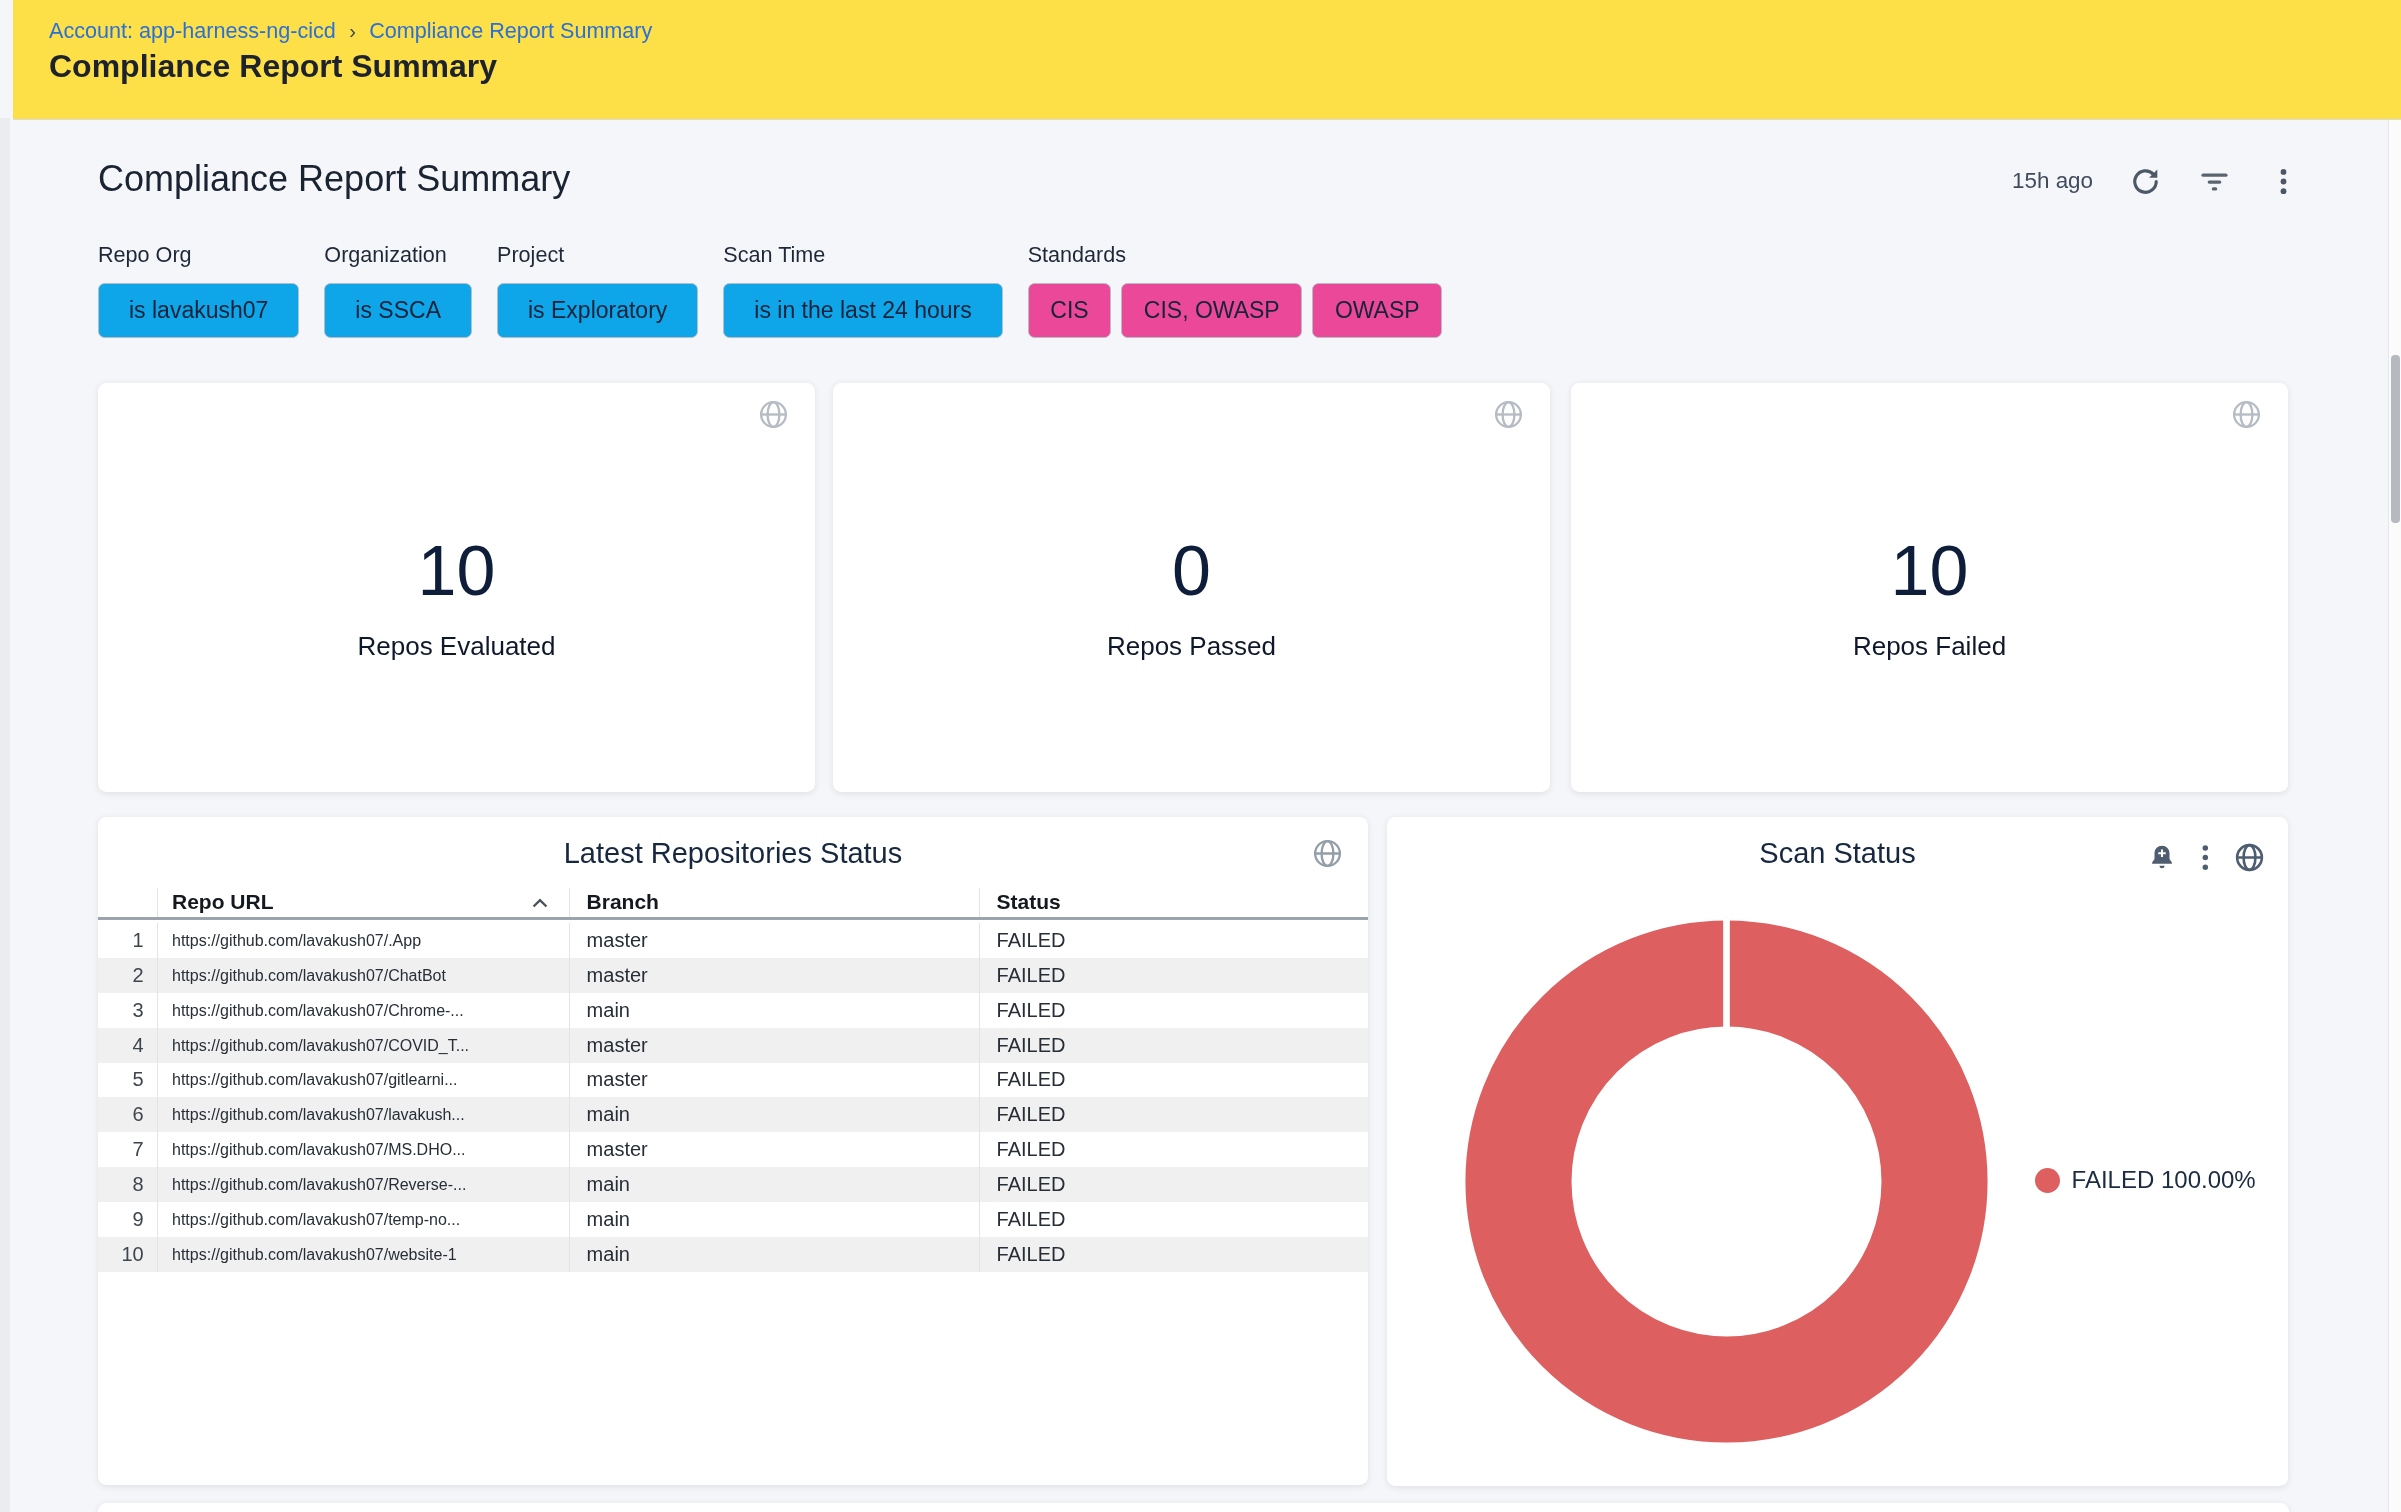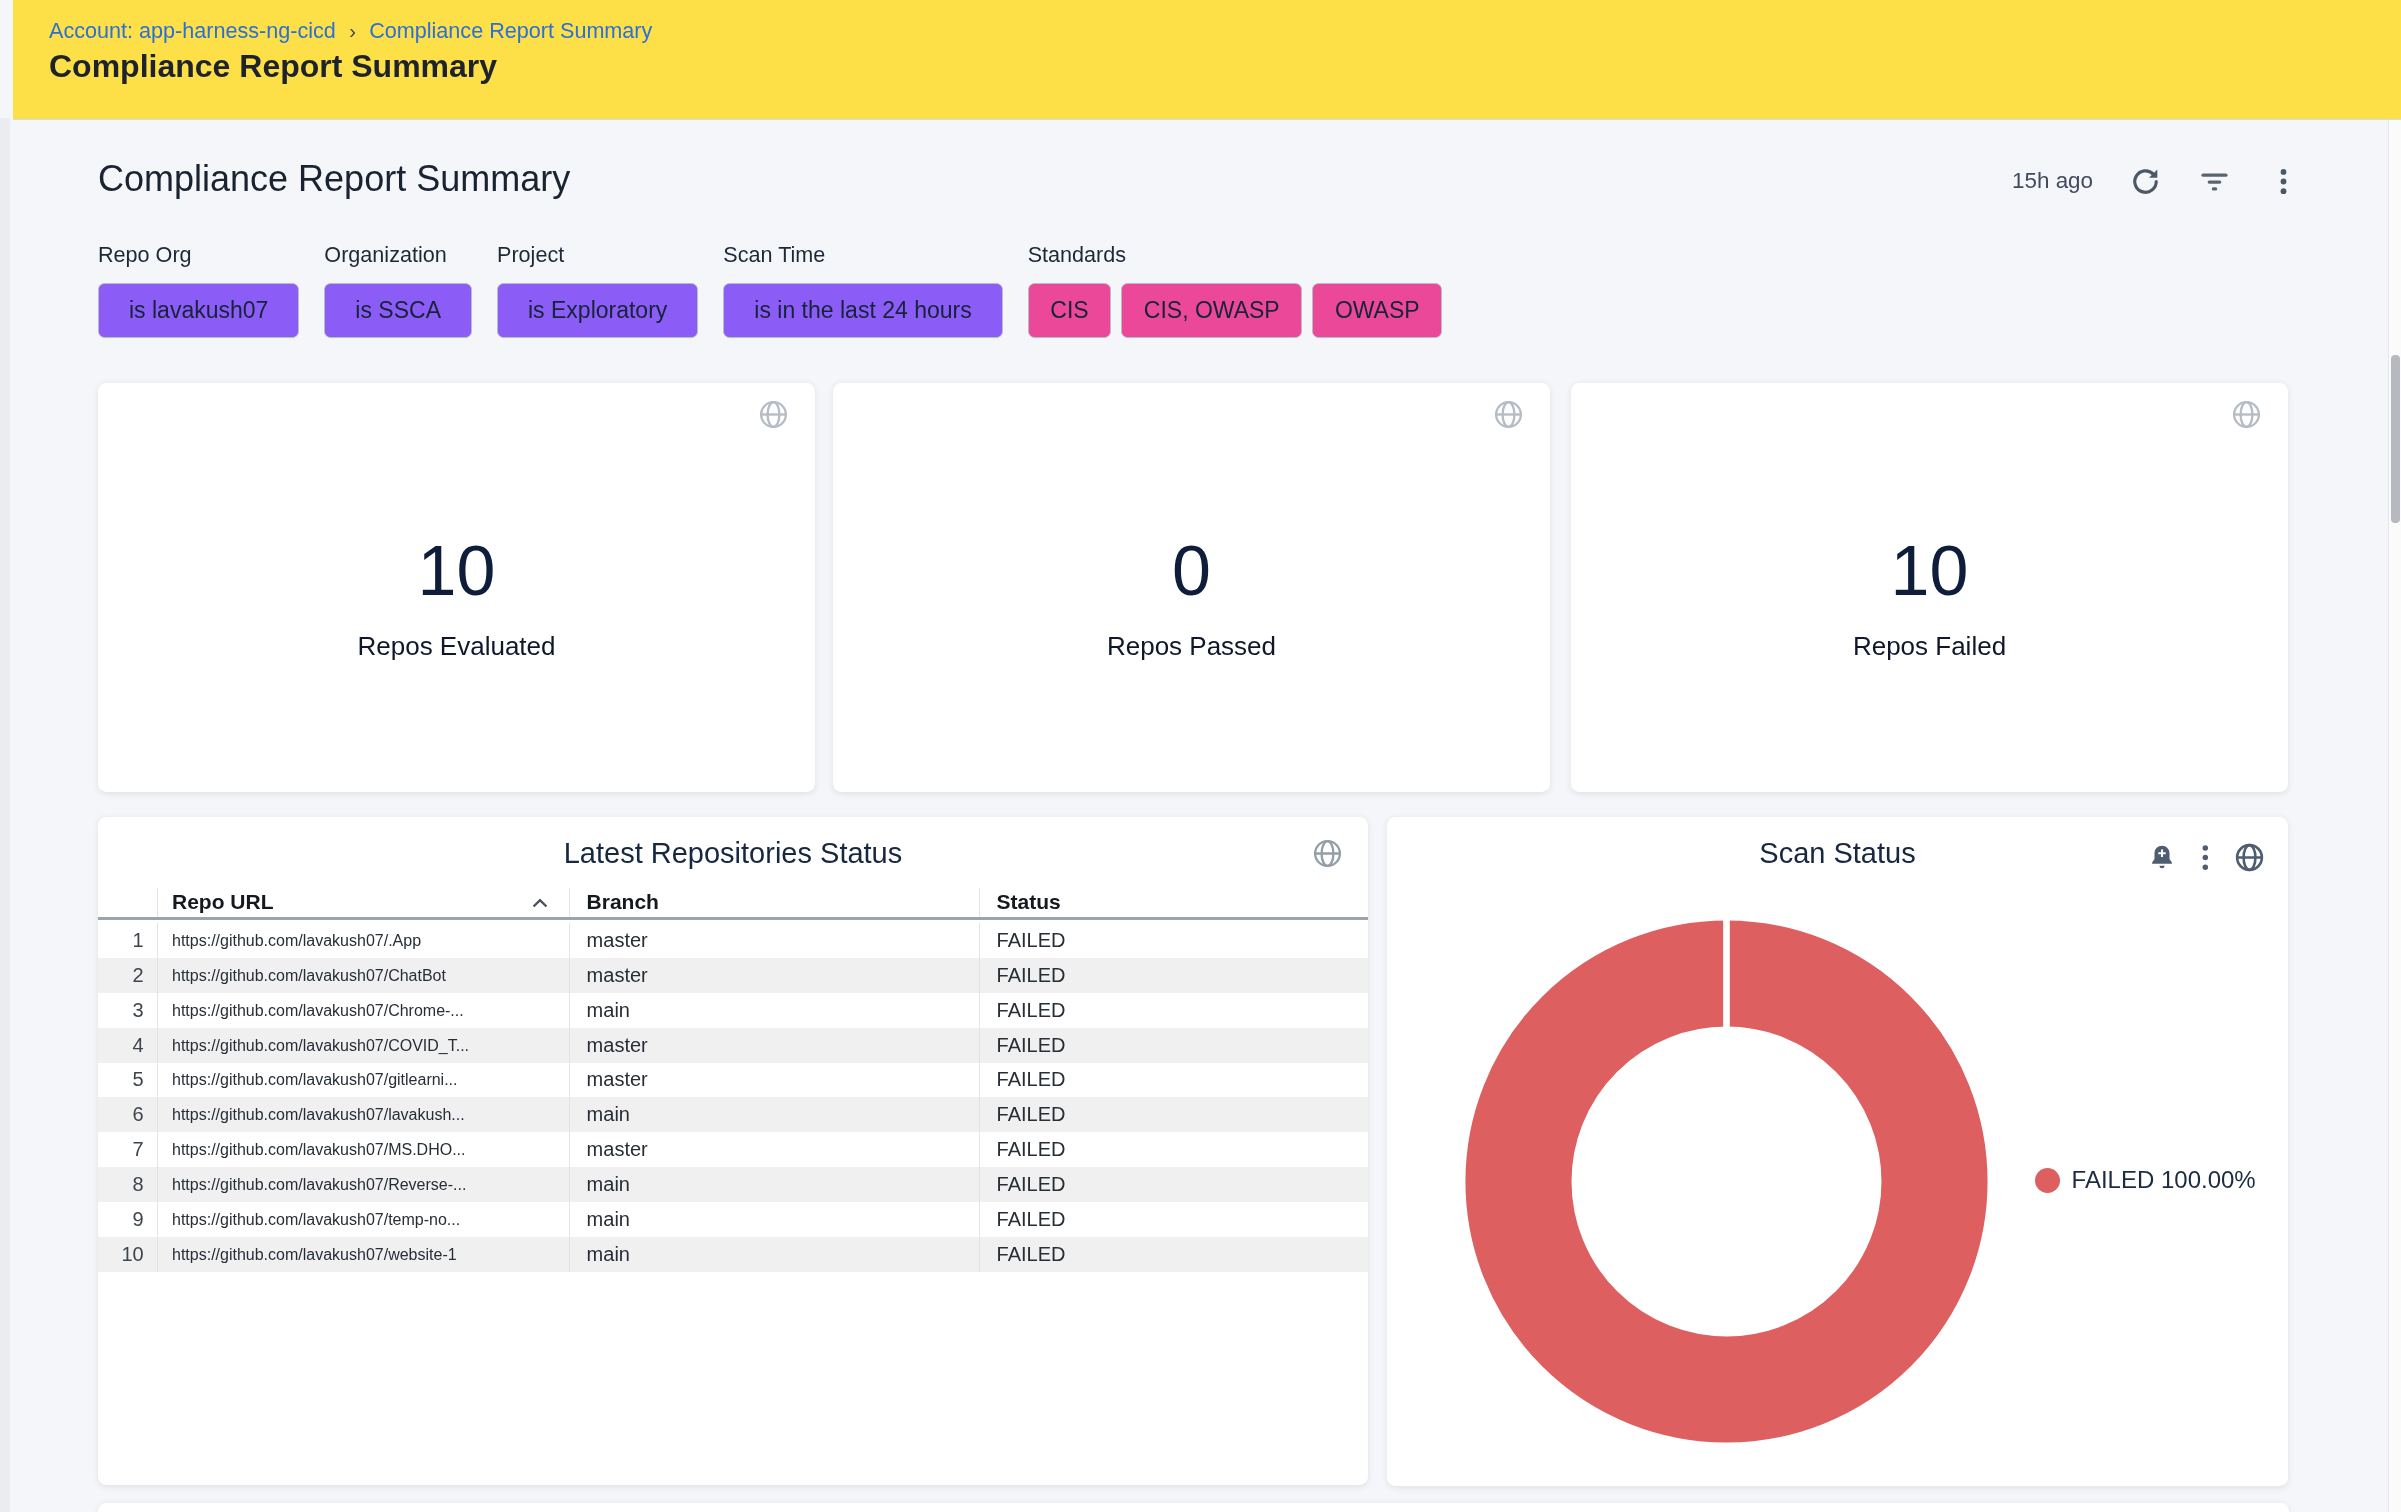--- a/index.html
+++ b/index.html
@@ -24,21 +24,21 @@
   .dash-controls { position:absolute; top:163px; right:101px; height:36px; display:flex; align-items:center; gap:36px; }
   .time-ago { font-size:22.4px; color:#3f4c5e; }
   .icon-btn { display:flex; align-items:center; justify-content:center; cursor:pointer; }
 
   
   .filters { position:absolute; left:98px; top:242px; display:flex; gap:25px; align-items:flex-start; }
   .filter-group { display:flex; flex-direction:column; }
   .filter-label { font-size:21.6px; color:#1e2837; margin-bottom:15px; }
   .chip { height:55px; display:flex; align-items:center; justify-content:center;
           font-size:23px; color:#17233a; border-radius:6.6px; border:1.7px solid #b7bdc6; cursor:pointer; }
-  .chip.active { background:#8b5cf6; padding:0 30px; }
+  .chip.active { background:#0ea5e9; padding:0 30px; }
   .chip.option { background:#ec4899; padding:0 21.6px; }
   .std-chips { display:flex; gap:10px; }
 
   
   .card { position:absolute; background:#ffffff; border-radius:8.3px;
           box-shadow:0 1.7px 6.6px rgba(40,45,60,0.10); }
   .stat-card { top:383px; width:717px; height:409px; }
   .stat-value { position:absolute; top:143px; width:100%; text-align:center;
                 font-size:70px; line-height:91px; color:#0d1d3a; }
   .stat-label { position:absolute; top:245px; width:100%; text-align:center;

